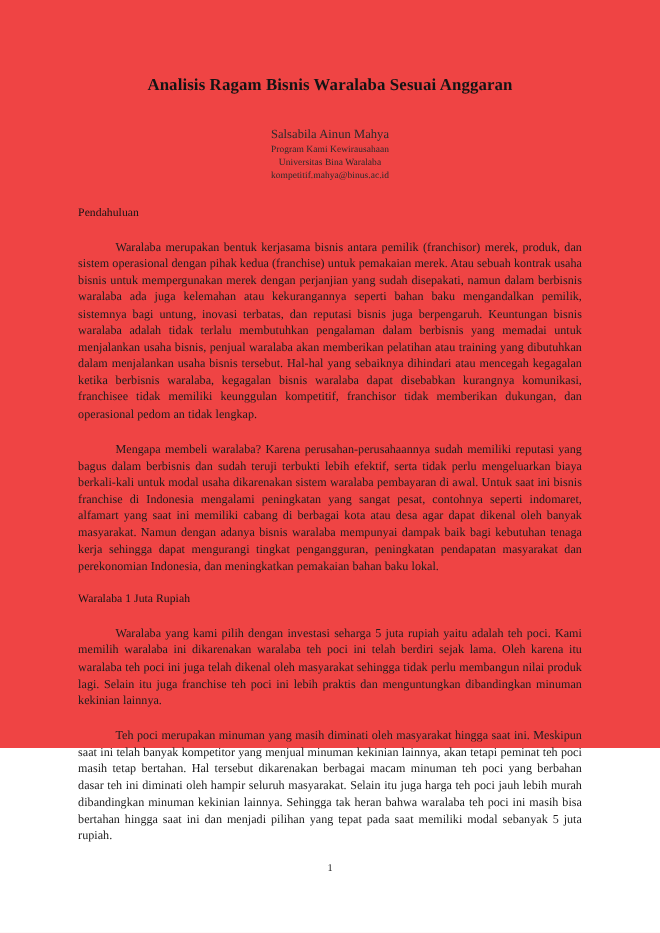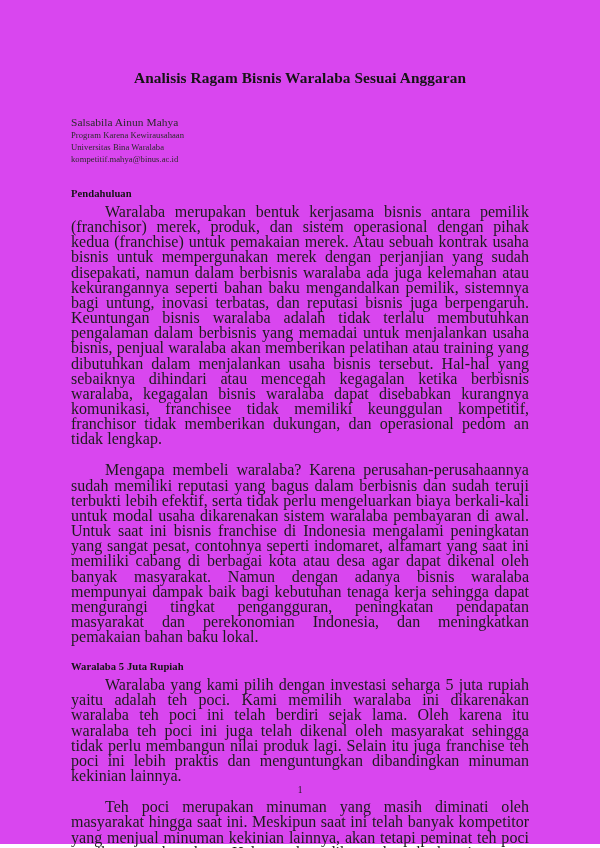--- a/index.html
+++ b/index.html
@@ -14,22 +14,22 @@
     font-family: "Liberation Serif", "DejaVu Serif", serif;
     color: #1a1a1a;
     overflow: hidden;
   }
 
   .page {
     position: absolute;
     left: 0;
     top: 0;
     width: 600px;
-    height: 844px;
-    background: #d946ef;
+    height: 680px;
+    background: #ef4444;
   }
 
   .content {
     position: absolute;
     left: 71px;
     top: 0;
     width: 458px;
   }
 
   .doc-title {
@@ -38,55 +38,56 @@
     font-size: 15.3px;
     font-weight: bold;
     text-align: center;
     letter-spacing: 0.1px;
     line-height: 1.25;
     color: #141414;
   }
 
   .author-block {
     margin-top: 28px;
+    text-align: center;
     color: #2a2a2a;
   }
   .author-name {
     font-size: 11.4px;
     line-height: 1.32;
     letter-spacing: 0.05px;
   }
   .author-affil {
     font-size: 8.6px;
     line-height: 1.36;
     letter-spacing: 0.05px;
   }
   .author-email {
     font-size: 8.6px;
     line-height: 1.36;
     letter-spacing: 0.05px;
   }
 
   .section-heading {
     font-size: 10.6px;
-    font-weight: bold;
+    font-weight: normal;
     line-height: 1.3;
     color: #141414;
     letter-spacing: 0.05px;
   }
   .heading-intro { margin-top: 22px; }
   .heading-second { margin-top: 15.5px; }
 
   .body-par {
-    font-size: 16px;
+    font-size: 11px;
     line-height: 15.15px;
     text-align: justify;
     text-indent: 34px;
     color: #1c1c1c;
-    margin-top: 3px;
+    margin-top: 17px;
     letter-spacing: 0.02px;
     word-spacing: 0.1px;
   }
 
   .page-number {
     position: absolute;
     left: 0;
     top: 785px;
     width: 600px;
     text-align: center;
@@ -97,29 +98,29 @@
 </head>
 <body>
 
 <div class="page">
   <div class="content">
 
     <h1 class="doc-title">Analisis Ragam Bisnis Waralaba Sesuai Anggaran</h1>
 
     <div class="author-block">
       <div class="author-name">Salsabila Ainun Mahya</div>
-      <div class="author-affil">Program Karena Kewirausahaan</div>
+      <div class="author-affil">Program Kami Kewirausahaan</div>
       <div class="author-affil">Universitas Bina Waralaba</div>
       <div class="author-email">kompetitif.mahya@binus.ac.id</div>
     </div>
 
     <div class="section-heading heading-intro">Pendahuluan</div>
     <p class="body-par">Waralaba merupakan bentuk kerjasama bisnis antara pemilik (franchisor) merek, produk, dan sistem operasional dengan pihak kedua (franchise) untuk pemakaian merek. Atau sebuah kontrak usaha bisnis untuk mempergunakan merek dengan perjanjian yang sudah disepakati, namun dalam berbisnis waralaba ada juga kelemahan atau kekurangannya seperti bahan baku mengandalkan pemilik, sistemnya bagi untung, inovasi terbatas, dan reputasi bisnis juga berpengaruh. Keuntungan bisnis waralaba adalah tidak terlalu membutuhkan pengalaman dalam berbisnis yang memadai untuk menjalankan usaha bisnis, penjual waralaba akan memberikan pelatihan atau training yang dibutuhkan dalam menjalankan usaha bisnis tersebut. Hal-hal yang sebaiknya dihindari atau mencegah kegagalan ketika berbisnis waralaba, kegagalan bisnis waralaba dapat disebabkan kurangnya komunikasi, franchisee tidak memiliki keunggulan kompetitif, franchisor tidak memberikan dukungan, dan operasional pedom an tidak lengkap.</p>
     <p class="body-par">Mengapa membeli waralaba? Karena perusahan-perusahaannya sudah memiliki reputasi yang bagus dalam berbisnis dan sudah teruji terbukti lebih efektif, serta tidak perlu mengeluarkan biaya berkali-kali untuk modal usaha dikarenakan sistem waralaba pembayaran di awal. Untuk saat ini bisnis franchise di Indonesia mengalami peningkatan yang sangat pesat, contohnya seperti indomaret, alfamart yang saat ini memiliki cabang di berbagai kota atau desa agar dapat dikenal oleh banyak masyarakat. Namun dengan adanya bisnis waralaba mempunyai dampak baik bagi kebutuhan tenaga kerja sehingga dapat mengurangi tingkat pengangguran, peningkatan pendapatan masyarakat dan perekonomian Indonesia, dan meningkatkan pemakaian bahan baku lokal.</p>
 
-    <div class="section-heading heading-second">Waralaba 5 Juta Rupiah</div>
+    <div class="section-heading heading-second">Waralaba 1 Juta Rupiah</div>
     <p class="body-par">Waralaba yang kami pilih dengan investasi seharga 5 juta rupiah yaitu adalah teh poci. Kami memilih waralaba ini dikarenakan waralaba teh poci ini telah berdiri sejak lama. Oleh karena itu waralaba teh poci ini juga telah dikenal oleh masyarakat sehingga tidak perlu membangun nilai produk lagi. Selain itu juga franchise teh poci ini lebih praktis dan menguntungkan dibandingkan minuman kekinian lainnya.</p>
     <p class="body-par">Teh poci merupakan minuman yang masih diminati oleh masyarakat hingga saat ini. Meskipun saat ini telah banyak kompetitor yang menjual minuman kekinian lainnya, akan tetapi peminat teh poci masih tetap bertahan. Hal tersebut dikarenakan berbagai macam minuman teh poci yang berbahan dasar teh ini diminati oleh hampir seluruh masyarakat. Selain itu juga harga teh poci jauh lebih murah dibandingkan minuman kekinian lainnya. Sehingga tak heran bahwa waralaba teh poci ini masih bisa bertahan hingga saat ini dan menjadi pilihan yang tepat pada saat memiliki modal sebanyak 5 juta rupiah.</p>
 
   </div>
 
   <div class="page-number">1</div>
 </div>
 
 </body></html>

